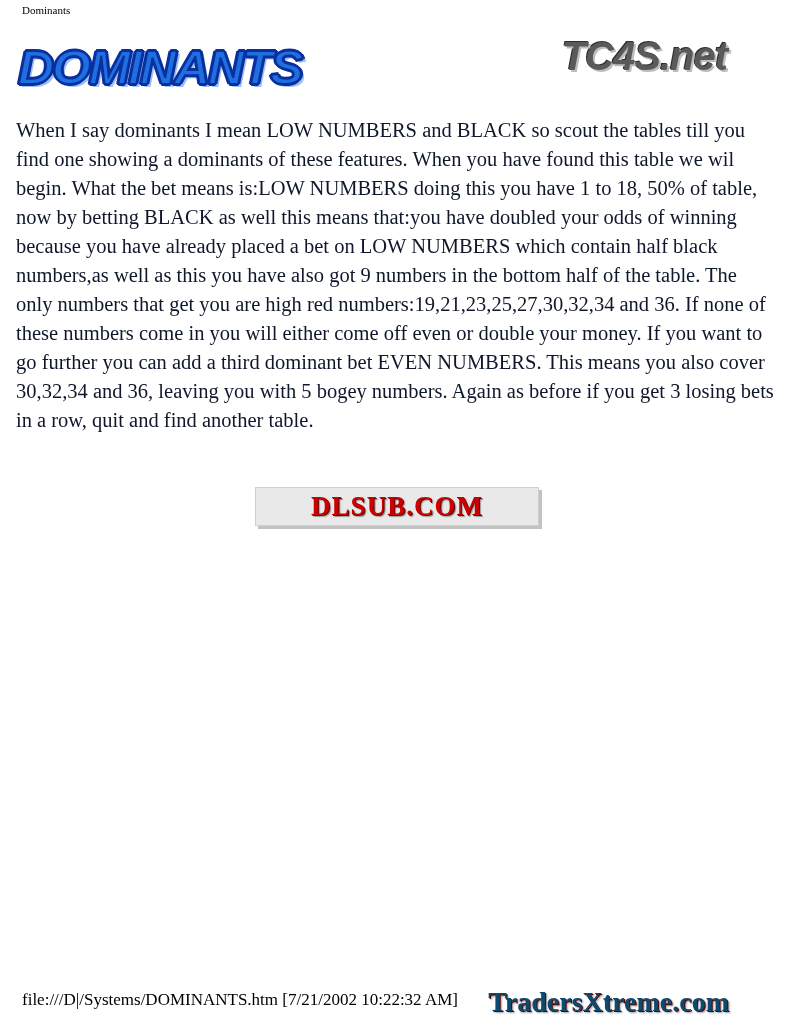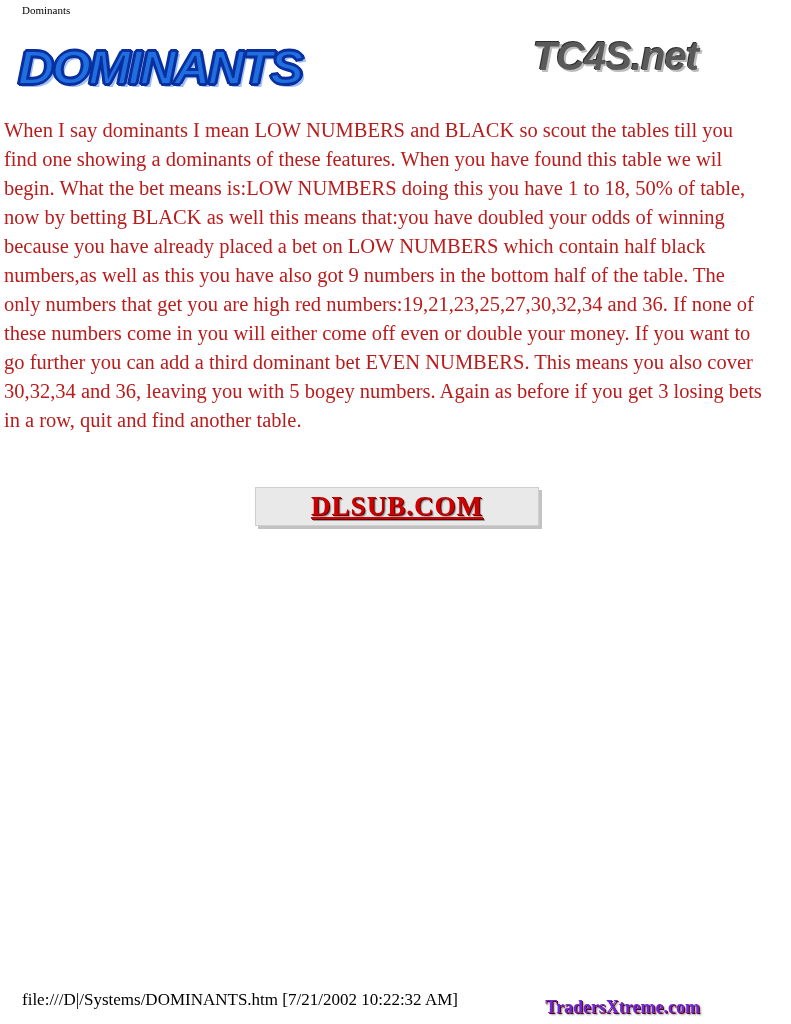--- a/index.html
+++ b/index.html
@@ -13,20 +13,21 @@
     position: relative;
     font-family: "Liberation Serif", serif;
     color: #000000;
     overflow: hidden;
   }
   .page {
     position: absolute;
     left: 0; top: 0;
     width: 716px;
     height: 1024px;
+    padding-left: 29px;
   }
   
   .print-header {
     position: absolute;
     left: 22px;
     top: 4px;
     font-family: "Liberation Serif", serif;
     font-size: 11px;
     color: #000;
     white-space: nowrap;
@@ -69,28 +70,28 @@
        0 2px 0 #0a2f9e,
        0 -2px 0 #0a2f9e,
        3px 3px 0 #9fc0f5;
     white-space: nowrap;
     transform: scaleX(1.04);
     transform-origin: left center;
   }
   
   .body-copy {
     position: absolute;
-    left: 4px;
+    left: 16px;
     top: 116px;
     width: 762px;
     font-family: "Liberation Serif", serif;
     font-size: 20.5px;
     line-height: 29px;
     text-align: left;
-    color: #b91c1c;
+    color: #0f172a;
   }
   
   .dlsub {
     position: absolute;
     left: 255px;
     top: 487px;
     width: 282px;
     height: 37px;
     background: #e9e9e9;
     border: 1px solid #cfcfcf;
@@ -100,40 +101,39 @@
     justify-content: center;
   }
   .dlsub span {
     font-family: "Liberation Serif", serif;
     font-weight: bold;
     font-size: 27px;
     letter-spacing: 1px;
     color: #cc0000;
     text-shadow: 1px 1px 0 #6b0000, 2px 2px 1px #999;
     white-space: nowrap;
-    text-decoration: underline;
   }
   
   .footer-path {
     position: absolute;
     left: 22px;
     bottom: 14px;
     font-family: "Liberation Serif", serif;
     font-size: 17px;
     color: #000;
     white-space: nowrap;
   }
   .traders {
     position: absolute;
     right: 16px;
     bottom: 6px;
     font-family: "Liberation Serif", serif;
     font-weight: bold;
-    font-size: 18px;
-    color: #6d28d9;
+    font-size: 28px;
+    color: #0c4a6e;
     text-shadow: 1px 1px 0 #5e0000, 2px 2px 2px #9a9a9a;
     white-space: nowrap;
   }
 </style>
 </head>
 <body>
 
 <div class="page">
 
   <div class="print-header">Dominants</div>

